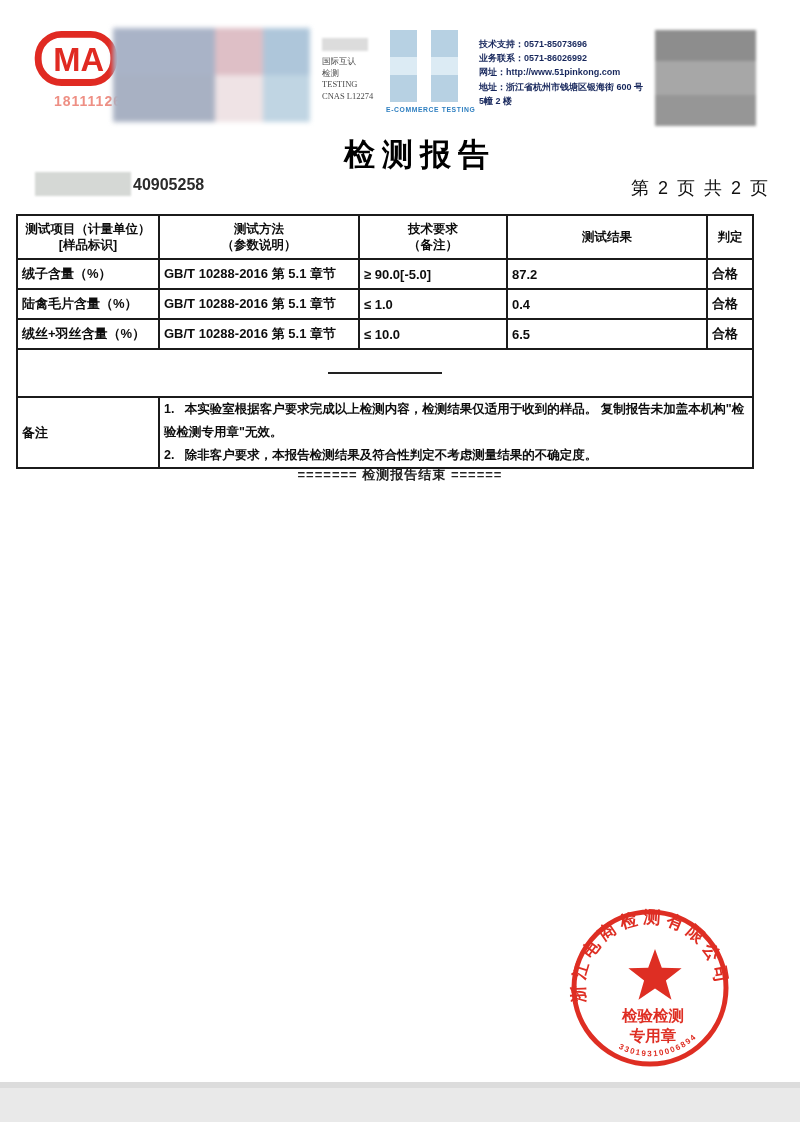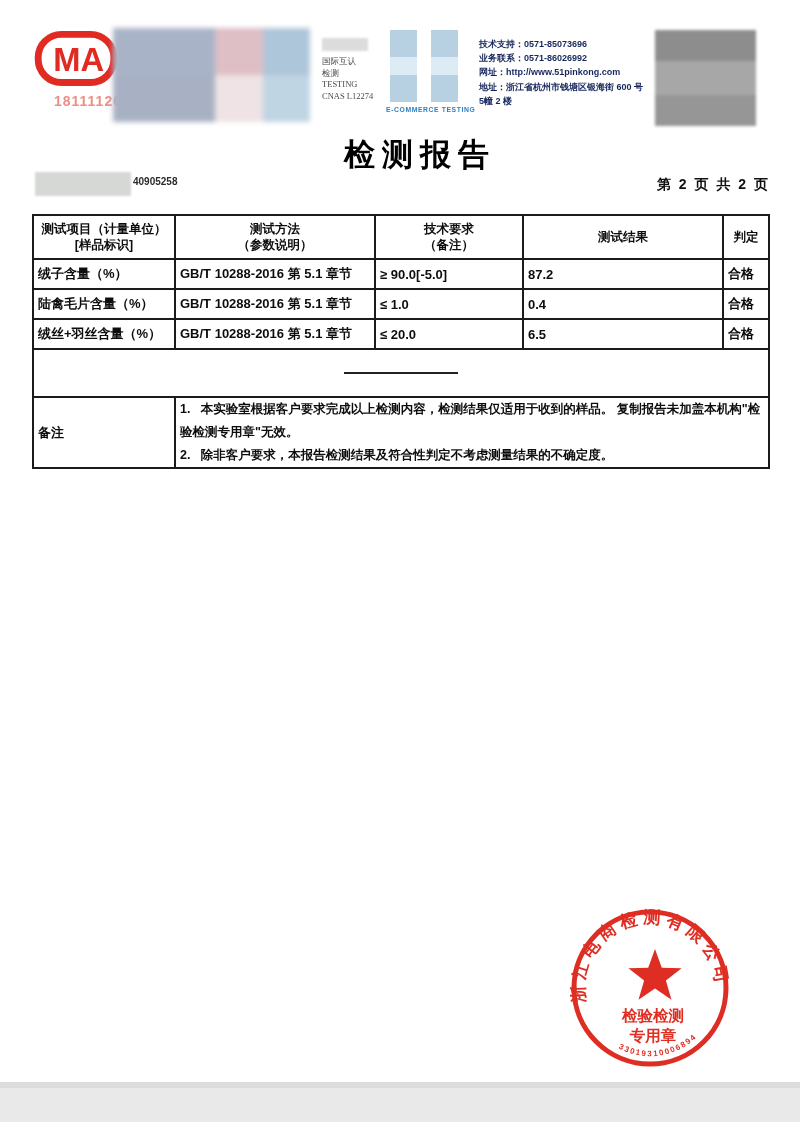--- a/index.html
+++ b/index.html
@@ -36,26 +36,26 @@
   .qr-blur{position:absolute;left:655px;top:30px;width:101px;height:96px;filter:blur(1.5px);}
   .qr-blur div{width:100%;}
   .qr-a{height:32%;background:#8d8d8d;} .qr-b{height:36%;background:#a7a7a7;}
   .qr-c{height:32%;background:#969696;}
 
   
   .title{position:absolute;top:134px;left:0;width:100%;text-align:center;
          font-size:31px;font-weight:bold;letter-spacing:7px;color:#000;padding-left:20px;}
   .report-redact{position:absolute;left:35px;top:172px;width:96px;height:24px;
                  background:#d5d8d5;filter:blur(1px);}
-  .report-no{position:absolute;left:133px;top:176px;font-size:10px;font-weight:bold;color:#2b2b2b;}
-  .page-info{position:absolute;right:30px;top:176px;font-size:14px;font-weight:bold;
+  .report-no{position:absolute;left:133px;top:176px;font-size:16px;font-weight:bold;color:#2b2b2b;}
+  .page-info{position:absolute;right:30px;top:176px;font-size:18px;font-weight:normal;
              color:#111;letter-spacing:2px;}
 
   
-  table.report{position:absolute;left:32px;top:214px;width:736px;border-collapse:collapse;
+  table.report{position:absolute;left:16px;top:214px;width:736px;border-collapse:collapse;
                table-layout:fixed;}
   table.report td,table.report th{border:2px solid #1b1b1b;font-weight:bold;color:#0d0d0d;
                padding:0 4px;overflow:hidden;}
   th.hdr{height:42px;font-size:12.5px;text-align:center;line-height:16px;padding:0 1px;}
   td.cell{height:28px;font-size:13px;text-align:left;border-radius:10px;}
   td.cell-center{text-align:left;}
   tr.gap-row td{height:46px;}
   .gap-dash{width:114px;border-top:2.5px solid #222;margin:0 auto;}
   td.remark-label{font-size:13px;vertical-align:middle;margin-top:48px;}
   td.remark-body{padding:4px 10px 4px 8px;font-size:12.5px;line-height:23px;vertical-align:top;}
@@ -163,39 +163,40 @@
     <tr>
       <td class="cell">陆禽毛片含量（%）</td>
       <td class="cell">GB/T 10288-2016 第 5.1 章节</td>
       <td class="cell">≤ 1.0</td>
       <td class="cell">0.4</td>
       <td class="cell cell-center">合格</td>
     </tr>
     <tr>
       <td class="cell">绒丝+羽丝含量（%）</td>
       <td class="cell">GB/T 10288-2016 第 5.1 章节</td>
-      <td class="cell">≤ 20.0</td>
+      <td class="cell">≤ 10.0</td>
       <td class="cell">6.5</td>
       <td class="cell cell-center">合格</td>
     </tr>
     <tr class="gap-row">
       <td colspan="5">
         <div class="gap-dash"></div>
       </td>
     </tr>
     <tr>
       <td class="remark-label">备注</td>
       <td class="remark-body" colspan="4">
         <div class="note">1.   本实验室根据客户要求完成以上检测内容，检测结果仅适用于收到的样品。 复制报告未加盖本机构"检验检测专用章"无效。</div>
         <div class="note">2.   除非客户要求，本报告检测结果及符合性判定不考虑测量结果的不确定度。</div>
       </td>
     </tr>
   </tbody>
     </table>
 
+  <div class="end-marker">======= 检测报告结束 ======</div>
 
   <svg class="stamp" viewBox="-85 -85 170 170">
     <defs>
       <path id="arcTop" d="M -56 36 A 66 66 0 1 1 56 36" fill="none"></path>
       <path id="arcBot" d="M -52 44 A 68 68 0 0 0 52 44" fill="none"></path>
     </defs>
     <circle r="76" fill="none" stroke="#dd2318" stroke-width="5"></circle>
     <g transform="translate(5,-11)">
       <polygon points="0,-28 6.8,-9.3 26.6,-8.7 10.9,3.6 16.5,22.7 0,11.5 -16.5,22.7 -10.9,3.6 -26.6,-8.7 -6.8,-9.3" fill="#dd2318"></polygon>
     </g>

